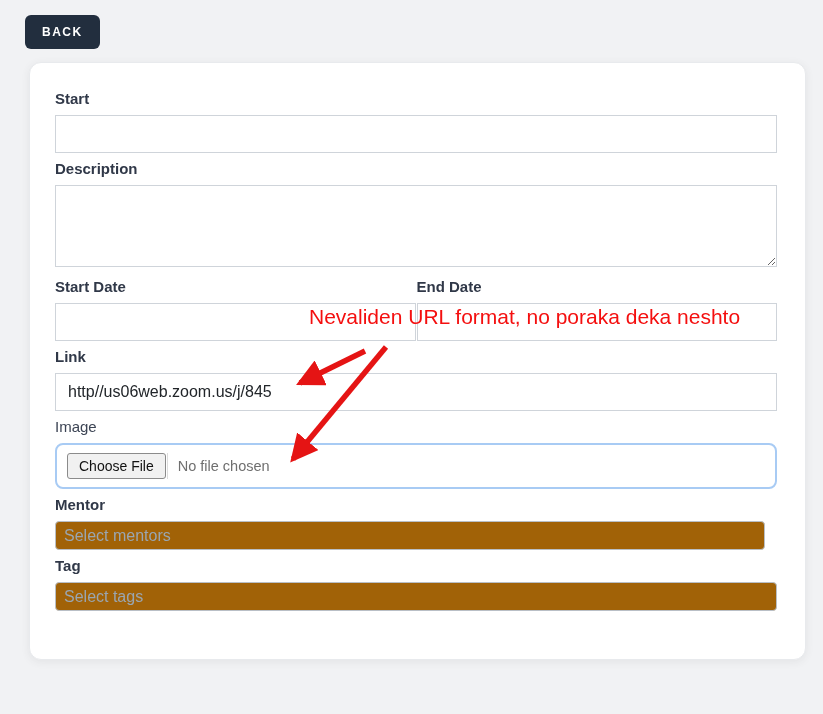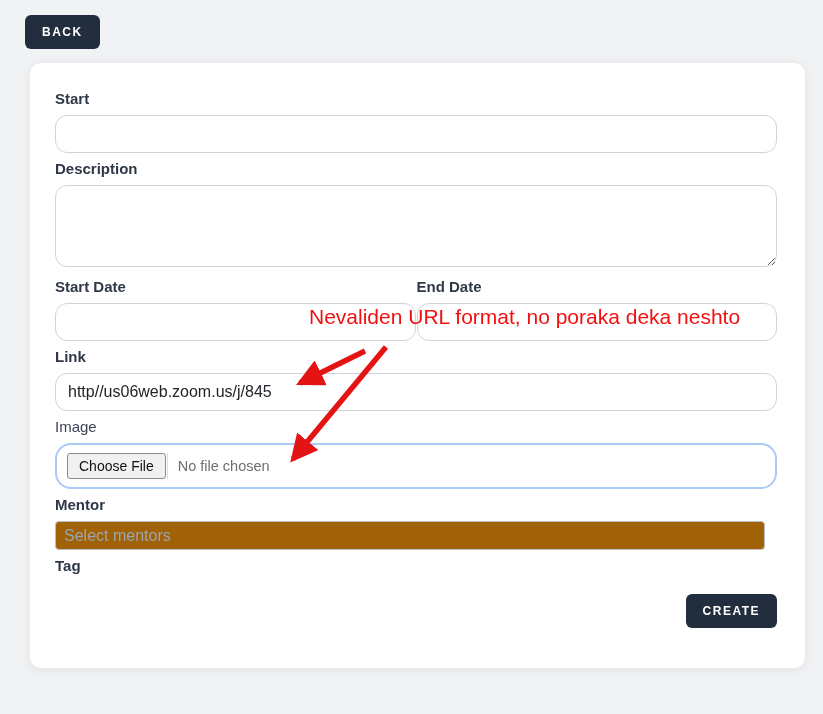--- a/index.html
+++ b/index.html
@@ -47,21 +47,21 @@
     margin-bottom: 8px;
     line-height: 16px;
   }
   .field { margin-bottom: 8px; }
   .field label.light { font-weight: normal; color: #3c4454; }
 
   .text-input {
     width: 100%;
     height: 38px;
     border: 1px solid #cfd4da;
-    border-radius: 12px;
+    border-radius: 0;
     padding: 0 12px;
     font-size: 16px;
     color: #212529;
     font-family: "Liberation Sans", sans-serif;
     background: #fff;
     outline: none;
   }
   textarea.text-input {
     height: 82px;
     resize: vertical;
@@ -69,21 +69,21 @@
   }
 
   .date-row { display: flex; gap: 1px; }
   .date-col { flex: 1; }
 
   
   .file-input {
     width: 100%;
     height: 46px;
     border: 2px solid #a8cbf4;
-    border-radius: 16px;
+    border-radius: 8px;
     display: flex;
     align-items: center;
     padding: 0 8px 0 10px;
     background: #fff;
   }
   .choose-file-btn {
     background: #f1f1f1;
     border: 1px solid #8b8b8b;
     border-radius: 3px;
     font-family: "Liberation Sans", sans-serif;
@@ -182,25 +182,23 @@
       </div>
     </div>
 
     <div class="field">
       <label>Mentor</label>
       <input class="select-input mentor-width" type="text" placeholder="Select mentors" style="">
     </div>
 
     <div class="field">
       <label>Tag</label>
-    </div>
-
-    <div class="actions">
-      <button class="btn-dark">CREATE</button>
-    </div>
+      <input class="select-input tag-width" type="text" placeholder="Select tags" style="">
+    </div>
+
 
   </div>
 
   <div class="annotation-text">
     <span>Nevaliden URL format, no poraka deka neshto</span><br>
   </div>
 
   <svg class="arrow-overlay" viewBox="0 0 823 714" xmlns="http://www.w3.org/2000/svg">
     <defs>
       <marker id="arrowhead" markerWidth="5" markerHeight="5" refX="4.2" refY="2.5" orient="auto">

